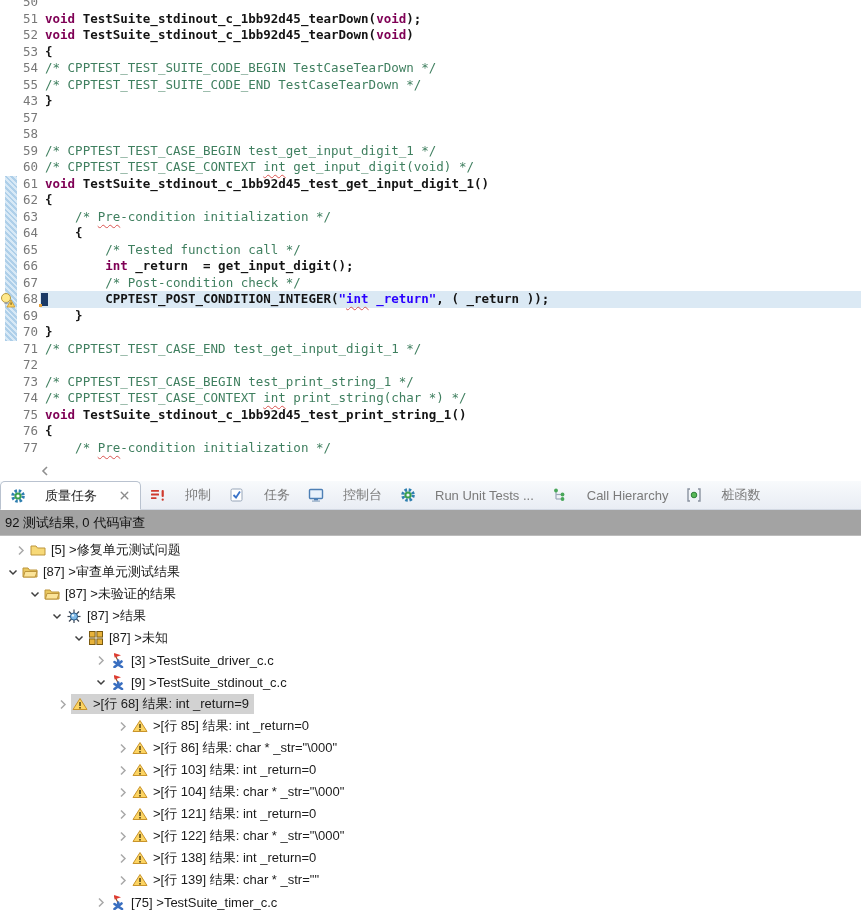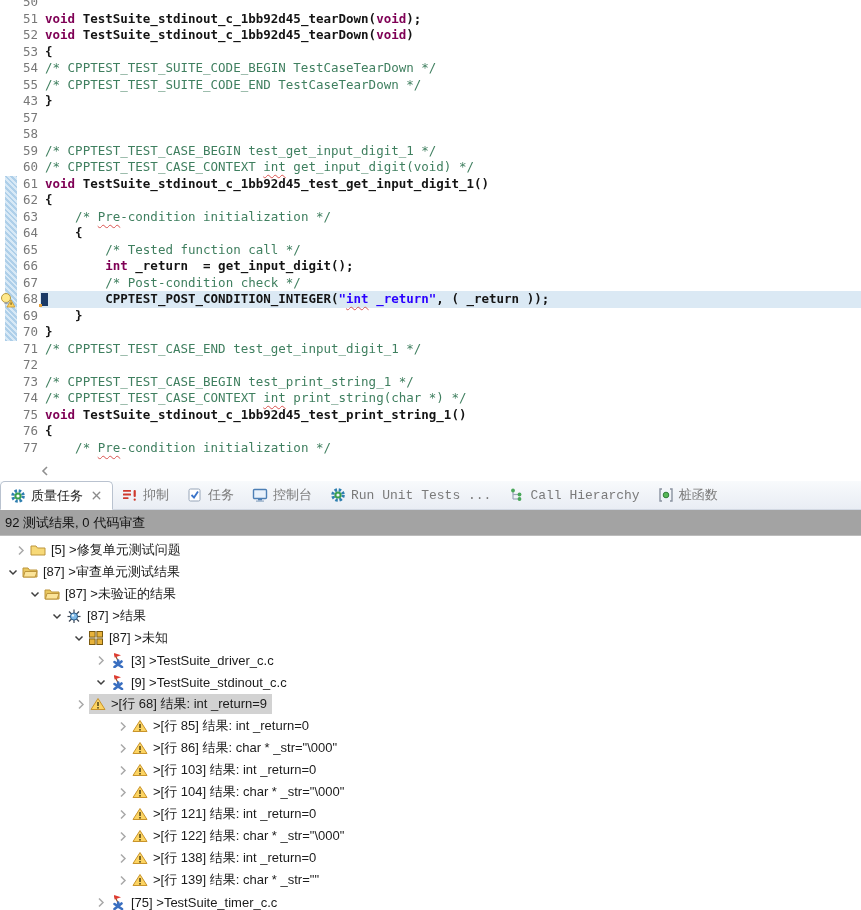--- a/index.html
+++ b/index.html
@@ -26,21 +26,21 @@
   .caretmark{position:absolute;left:41px;width:7px;height:13px;background:#1b3a67;z-index:4;}
   .caretmark::after{content:"";position:absolute;left:-2px;bottom:-1px;width:3px;height:3px;background:#e8a33d;}
 
   
   .hscroll{height:18px;position:relative;background:#fff;}
   .hs-arrow{position:absolute;left:38px;top:1px;width:14px;height:14px;color:#8f8f8f;}
 
   
   .tabbar{height:28px;display:flex;align-items:stretch;background:linear-gradient(#f8fafc,#e9edf4);
           border-bottom:1px solid #d3d9e3;}
-  .tab{display:flex;align-items:center;gap:5px;padding:0 9px;font-size:13px;color:#7a7a7a;cursor:default;font-family:Liberation Mono, monospace;}
+  .tab{display:flex;align-items:center;gap:19px;padding:0 9px;font-size:13px;color:#7a7a7a;cursor:default;}
   .tab.active{background:#fff;border:1px solid #b9c2cf;border-bottom:1px solid #fff;
           border-radius:5px 5px 0 0;color:#1f1f1f;margin-bottom:-1px;}
   .tab .ticon16{width:16px;height:16px;flex:none;}
   .tab .closex{width:13px;height:13px;margin-left:2px;}
 
   
   .statusline{height:25px;line-height:25px;padding-left:5px;font-size:13px;color:#111;background:#a3a3a3;}
 
   
   .tree{border-top:1px solid #bcbcbc;height:375px;overflow:hidden;padding-top:3px;background:#fff;}
@@ -319,21 +319,21 @@
               <g stroke="#3a6fc0" stroke-width="2.6" stroke-linecap="round">
                 <line x1="4.5" y1="10" x2="12" y2="15"></line>
                 <line x1="11.5" y1="9.5" x2="4.5" y2="15"></line>
                 <line x1="8.2" y1="8.5" x2="8.2" y2="13"></line>
               </g>
             </svg>
           </span>
           <span class="tlabel">[9] &gt;TestSuite_stdinout_c.c</span>
         </span>
       </div>
-      <div class="trow" style="padding-left: 72px;">
+      <div class="trow" style="padding-left: 54px;">
         <span class="twisty">
           <svg width="16" height="16" viewBox="0 0 16 16">
             <polyline points="6,4.5 10,8.5 6,12.5" fill="none" stroke="#a9a9a9" stroke-width="1.5"></polyline>
           </svg>
         </span>
         <span class="selwrap">
           <span class="ticon">
             <svg width="16" height="16" viewBox="0 0 16 16">
               <polygon points="8,2.5 15,13.5 1,13.5" fill="#fcd462" stroke="#c9942a"></polygon>
               <rect x="7.2" y="6" width="1.6" height="4" fill="#5a4a1a"></rect>

